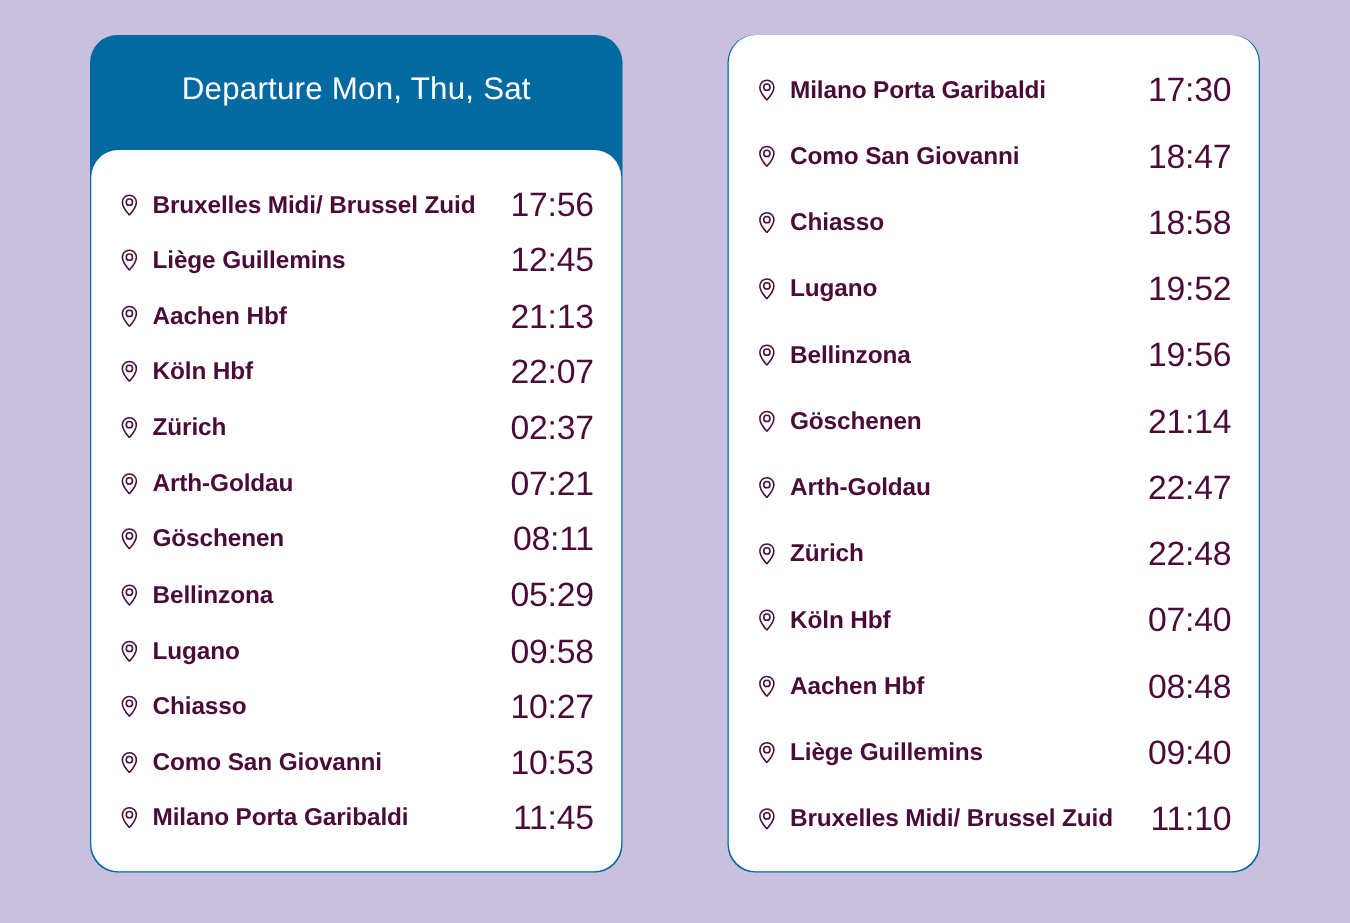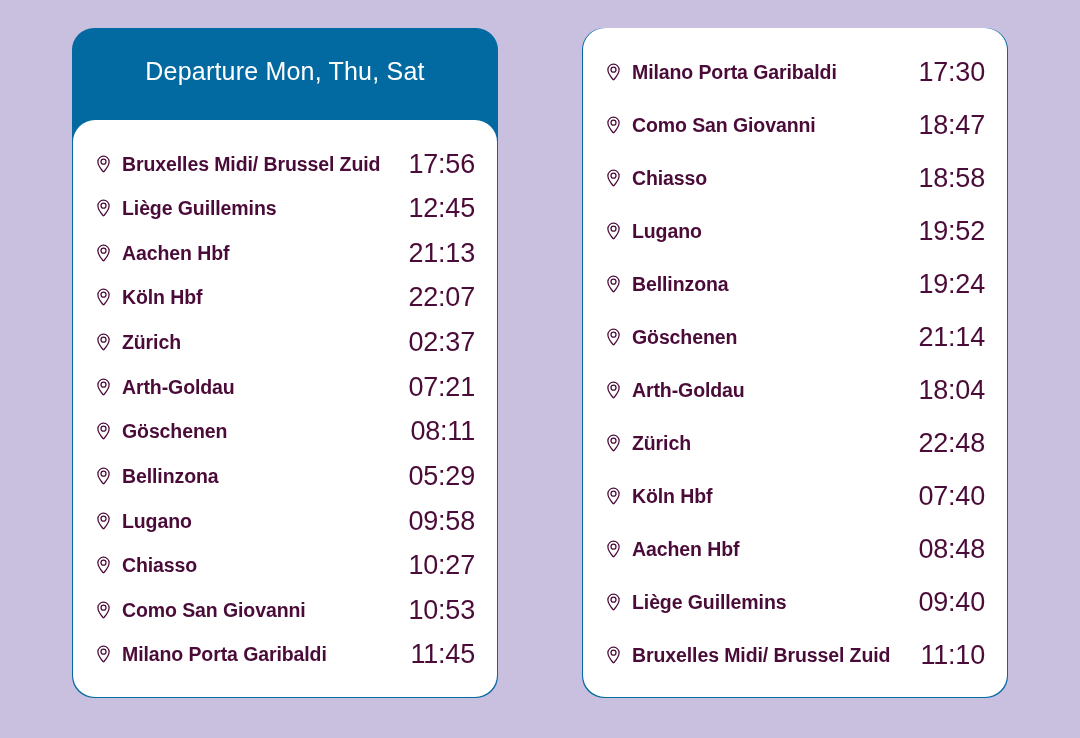--- a/index.html
+++ b/index.html
@@ -296,21 +296,21 @@
       </div>
 
       <div class="stop-row">
         <span class="pin-icon">
           <svg viewBox="0 0 17 19">
               <path d="M8.5 1.2c-3.1 0-5.6 2.5-5.6 5.6 0 3.9 4.4 8.9 5.1 9.7.3.3.7.3 1 0 .7-.8 5.1-5.8 5.1-9.7 0-3.1-2.5-5.6-5.6-5.6z" fill="none" stroke="#4a0b38" stroke-width="1.25"></path>
               <circle cx="8.5" cy="6.7" r="2.5" fill="none" stroke="#4a0b38" stroke-width="1.25"></circle>
             </svg>
         </span>
         <span class="stop-name">Bellinzona</span>
-        <span class="stop-time">19:24</span>
+        <span class="stop-time">19:56</span>
       </div>
 
       <div class="stop-row">
         <span class="pin-icon">
           <svg viewBox="0 0 17 19">
               <path d="M8.5 1.2c-3.1 0-5.6 2.5-5.6 5.6 0 3.9 4.4 8.9 5.1 9.7.3.3.7.3 1 0 .7-.8 5.1-5.8 5.1-9.7 0-3.1-2.5-5.6-5.6-5.6z" fill="none" stroke="#4a0b38" stroke-width="1.25"></path>
               <circle cx="8.5" cy="6.7" r="2.5" fill="none" stroke="#4a0b38" stroke-width="1.25"></circle>
             </svg>
         </span>
         <span class="stop-name">Göschenen</span>
@@ -318,21 +318,21 @@
       </div>
 
       <div class="stop-row">
         <span class="pin-icon">
           <svg viewBox="0 0 17 19">
               <path d="M8.5 1.2c-3.1 0-5.6 2.5-5.6 5.6 0 3.9 4.4 8.9 5.1 9.7.3.3.7.3 1 0 .7-.8 5.1-5.8 5.1-9.7 0-3.1-2.5-5.6-5.6-5.6z" fill="none" stroke="#4a0b38" stroke-width="1.25"></path>
               <circle cx="8.5" cy="6.7" r="2.5" fill="none" stroke="#4a0b38" stroke-width="1.25"></circle>
             </svg>
         </span>
         <span class="stop-name">Arth-Goldau</span>
-        <span class="stop-time">18:04</span>
+        <span class="stop-time">22:47</span>
       </div>
 
       <div class="stop-row">
         <span class="pin-icon">
           <svg viewBox="0 0 17 19">
               <path d="M8.5 1.2c-3.1 0-5.6 2.5-5.6 5.6 0 3.9 4.4 8.9 5.1 9.7.3.3.7.3 1 0 .7-.8 5.1-5.8 5.1-9.7 0-3.1-2.5-5.6-5.6-5.6z" fill="none" stroke="#4a0b38" stroke-width="1.25"></path>
               <circle cx="8.5" cy="6.7" r="2.5" fill="none" stroke="#4a0b38" stroke-width="1.25"></circle>
             </svg>
         </span>
         <span class="stop-name">Zürich</span>

